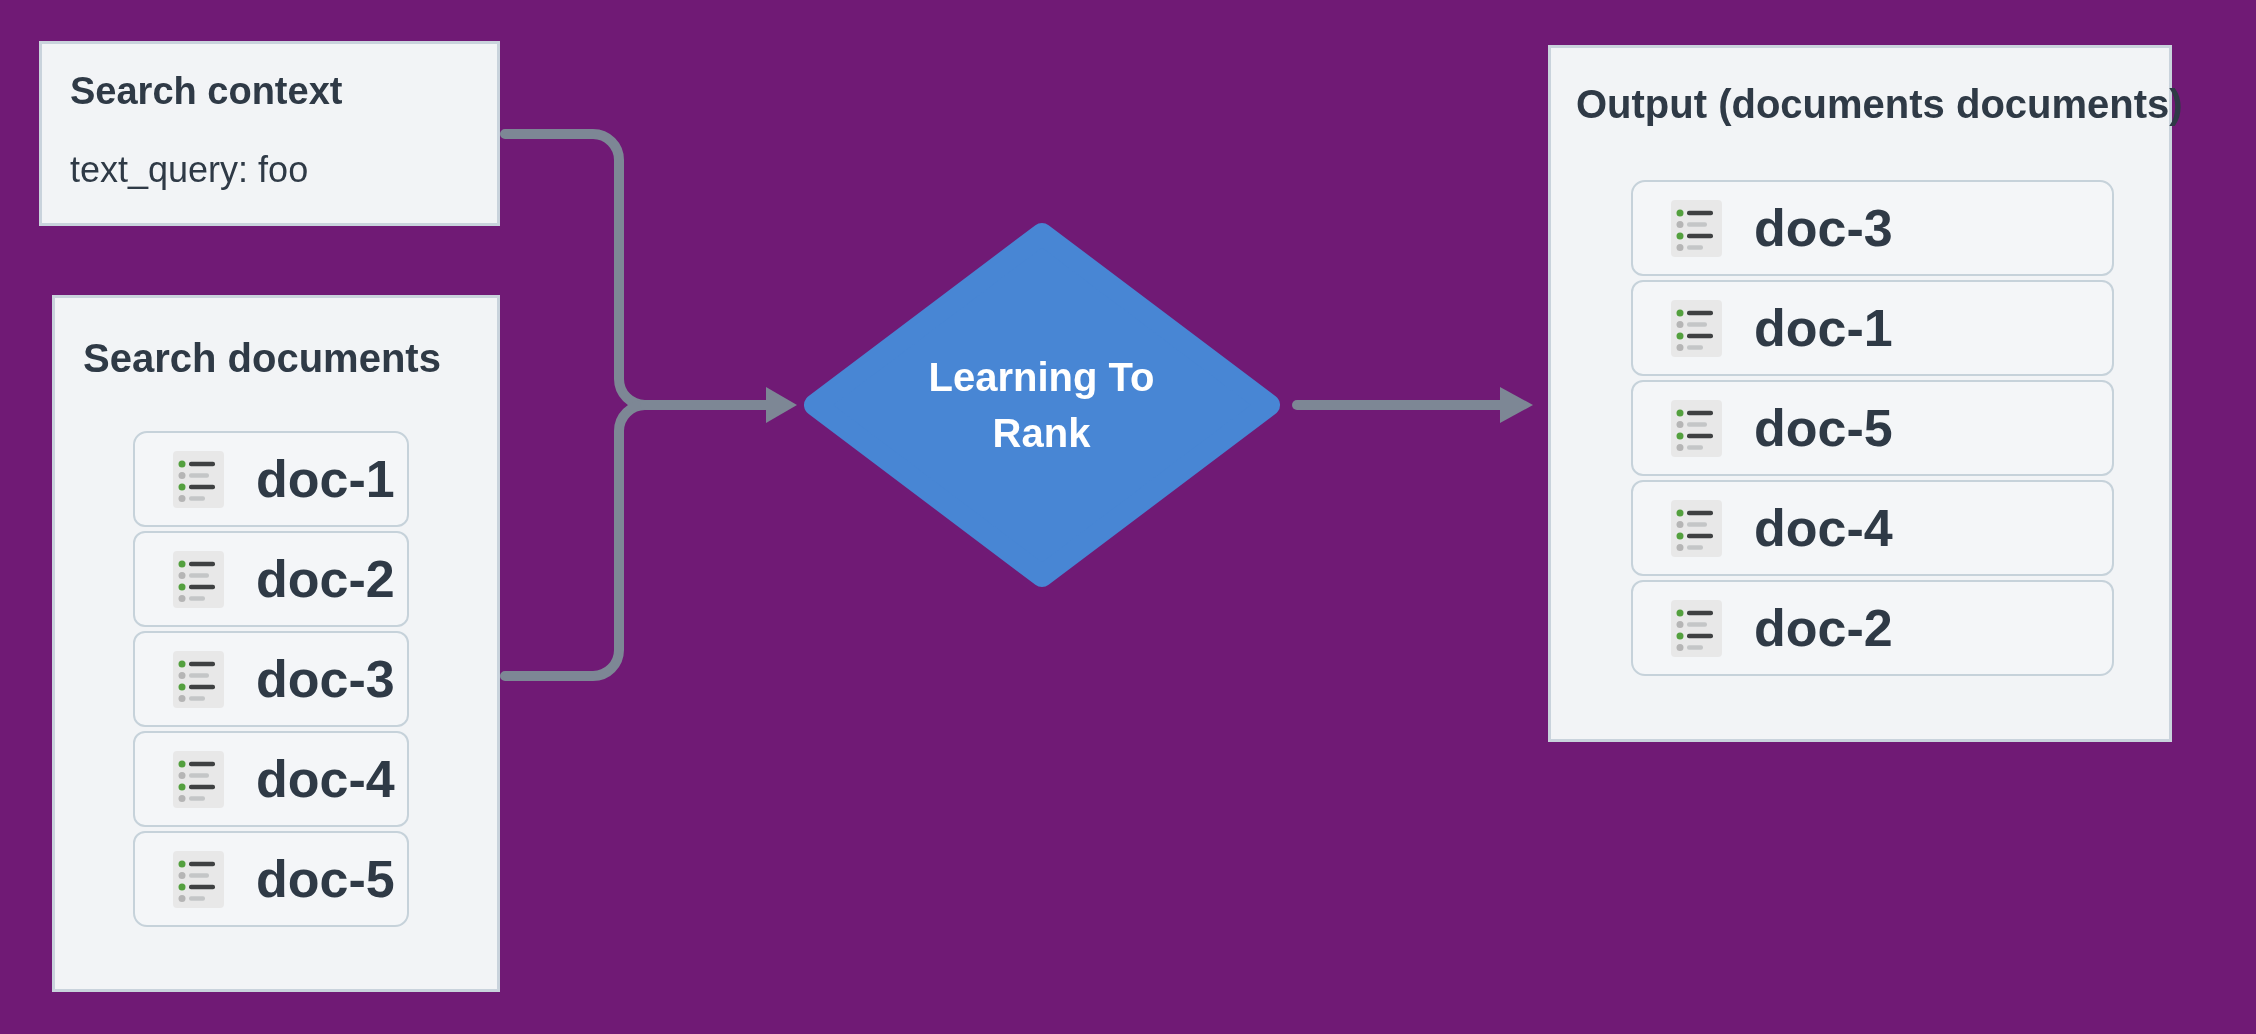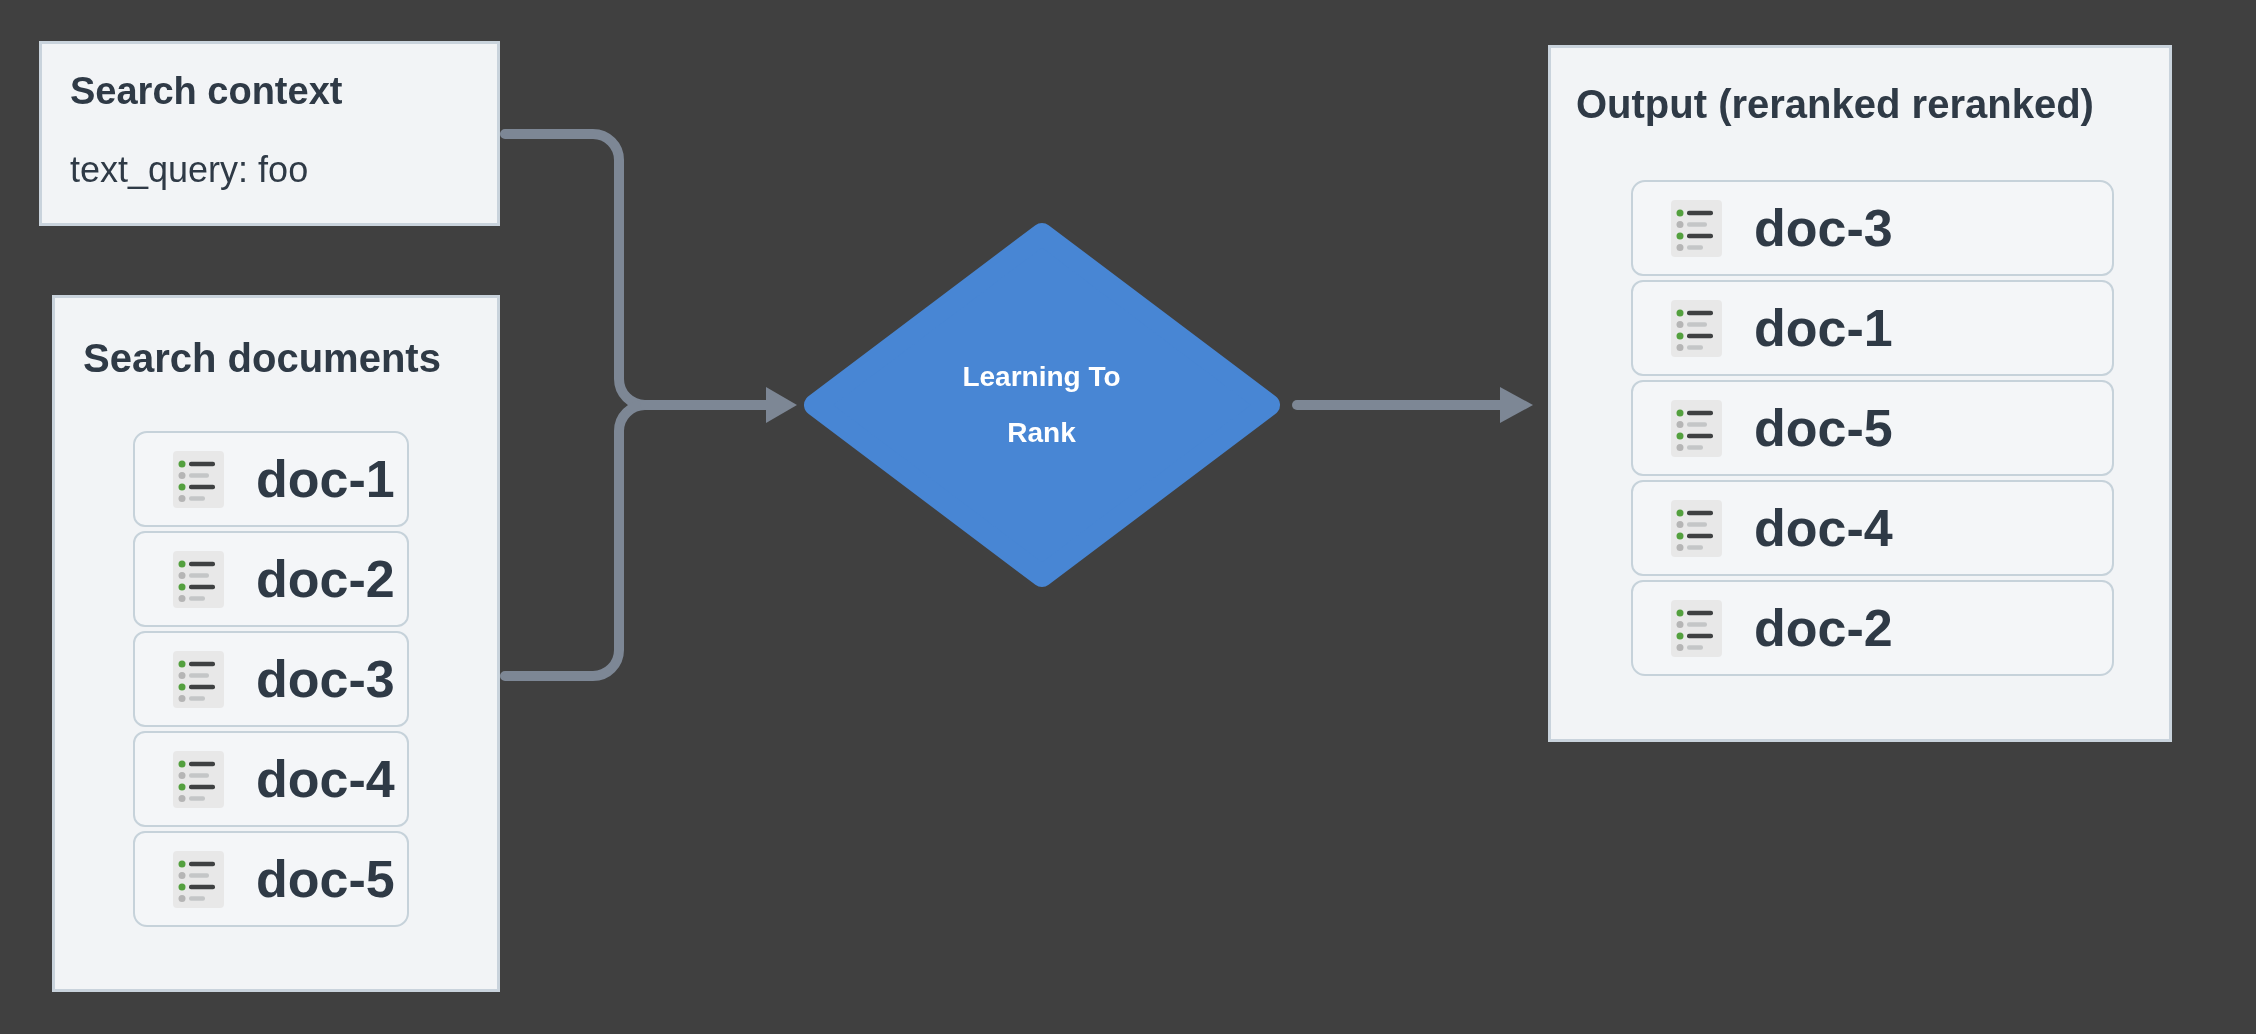--- a/index.html
+++ b/index.html
@@ -12,21 +12,21 @@
     --c-text:#2f3a46;
     --c-icon-bg:#e8e8e8;
     --c-icon-green:#53a03e;
     --c-icon-graydot:#b5b5b5;
     --c-icon-dark:#3f4142;
     --c-icon-light:#c4c6c7;
   }
   *{margin:0;padding:0;box-sizing:border-box;}
   html,body{background:#ffffff;}
   body{font-family:"Liberation Sans", sans-serif;color:var(--c-text);}
-  .canvas{position:relative;width:2256px;height:1034px;background:#404040;overflow:hidden;}
+  .canvas{position:relative;width:2256px;height:1034px;background:#701a75;overflow:hidden;}
 
   .group-box{
     position:absolute;
     background:var(--c-box-bg);
     border:3px solid var(--c-box-border);
   }
   #search-box{left:39px;top:41px;width:461px;height:185px;}
   #input-box{left:52px;top:295px;width:448px;height:697px;}
   #output-box{left:1548px;top:45px;width:624px;height:697px;}
 
@@ -61,21 +61,21 @@
   .doc-icon{flex:0 0 51px;}
 
   #connector-svg{position:absolute;left:0;top:0;width:2256px;height:1034px;}
   .arrow-path{fill:none;stroke:var(--c-arrow);stroke-width:10;stroke-linecap:round;}
   .arrow-head{fill:var(--c-arrow);stroke:none;}
   .diamond-shape{stroke:var(--c-process);stroke-width:22;stroke-linejoin:round;}
 
   #diamond-label{
     position:absolute;left:808px;top:228px;width:467px;height:354px;
     display:flex;flex-direction:column;align-items:center;justify-content:center;
-    color:#ffffff;font-size:28px;font-weight:700;line-height:56px;
+    color:#ffffff;font-size:40px;font-weight:700;line-height:56px;
   }
 </style>
 </head>
 <body>
 
 <div class="canvas">
 
   <svg id="connector-svg" viewBox="0 0 2256 1034" xmlns="http://www.w3.org/2000/svg">
     <path class="arrow-path" d="M 505 134 H 593 A 26 26 0 0 1 619 160 V 379 A 26 26 0 0 0 645 405"></path>
     <path class="arrow-path" d="M 505 676 H 593 A 26 26 0 0 0 619 650 V 431 A 26 26 0 0 1 645 405"></path>
@@ -168,21 +168,21 @@
 
     </div>
   </div>
 
   <div id="diamond-label">
     <span>Learning To</span>
     <span>Rank</span>
   </div>
 
   <div class="group-box" id="output-box">
-    <div class="box-title">Output (reranked reranked)</div>
+    <div class="box-title">Output (documents documents)</div>
     <div class="doc-stack">
 
       <div class="doc-item">
         <svg class="doc-icon" width="51" height="57" viewBox="0 0 51 57">
             <rect width="51" height="57" rx="4" fill="#e8e8e8"></rect>
             <circle cx="9" cy="13" r="3.5" fill="#53a03e"></circle>
             <rect x="16" y="10.75" width="26" height="4.5" rx="2" fill="#3f4142"></rect>
             <circle cx="9" cy="24.5" r="3.5" fill="#b5b5b5"></circle>
             <rect x="16" y="22.25" width="20" height="4.5" rx="2" fill="#c4c6c7"></rect>
             <circle cx="9" cy="36" r="3.5" fill="#53a03e"></circle>

